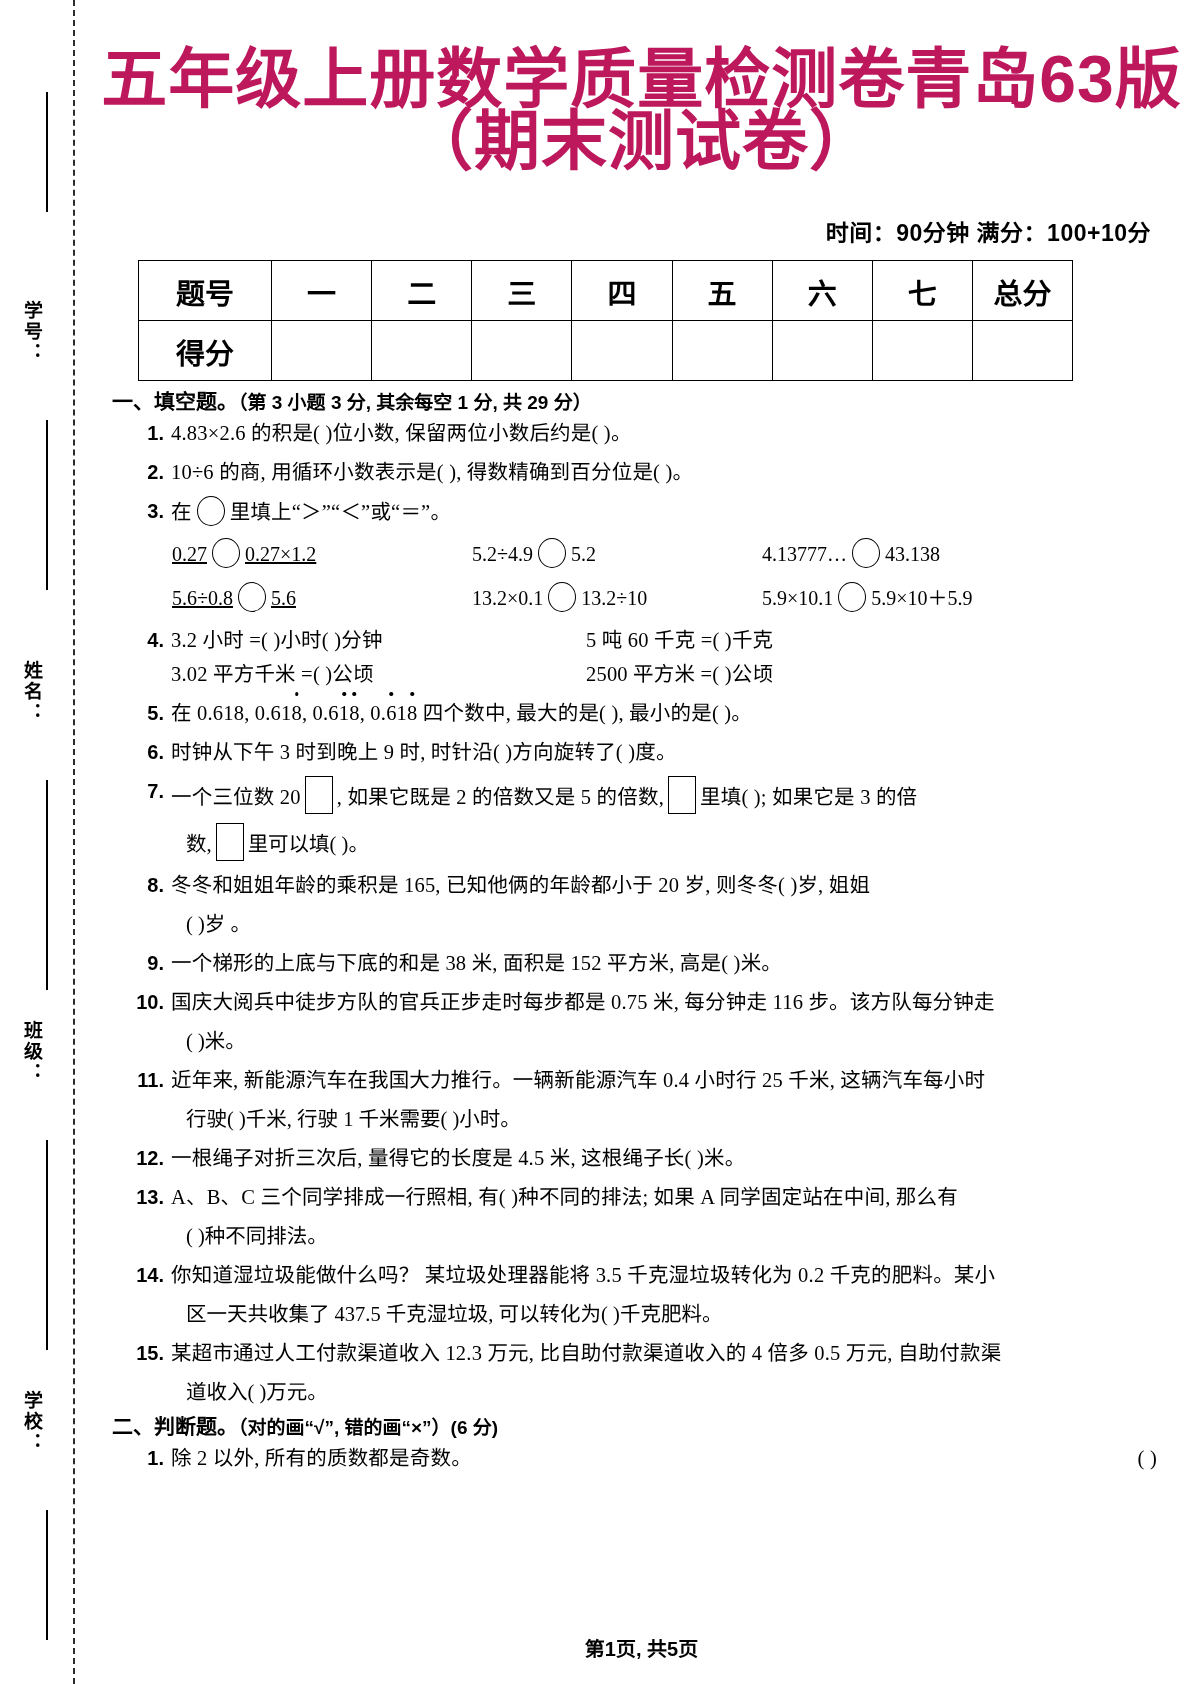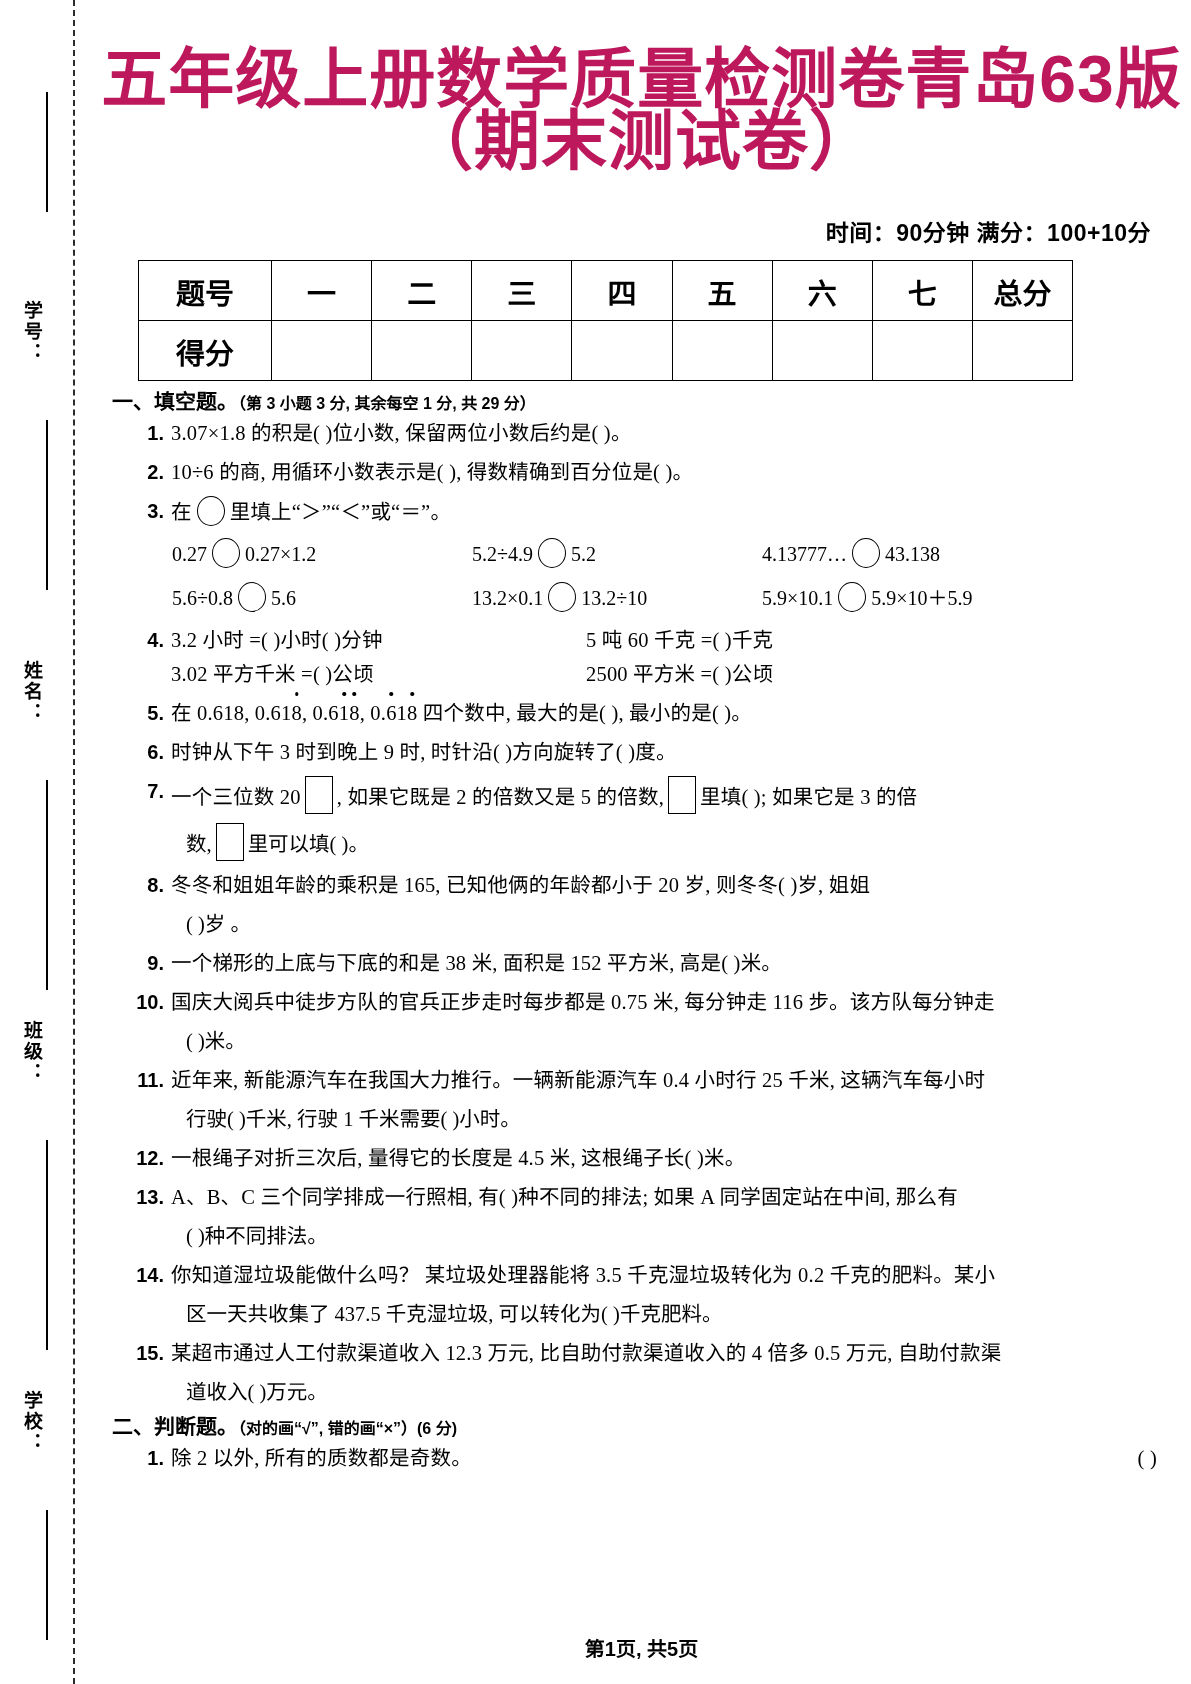--- a/index.html
+++ b/index.html
@@ -92,21 +92,21 @@
   }
   .sec-title{
     font-family:"Liberation Sans","DejaVu Sans",sans-serif;
     font-weight:700;
     font-size:21px;
     margin:8px 0 6px 0;
     letter-spacing:0px;
   }
   .sec-title .sub{
     font-weight:700;
-    font-size:16px;
+    font-size:19px;
   }
   .q{
     display:flex;
     align-items:flex-start;
     margin:0 0 9px 0;
     padding-left:22px;
   }
   .q-num{
     font-family:"Liberation Sans","DejaVu Sans",sans-serif;
     font-weight:700;
@@ -160,21 +160,21 @@
   }
   
   .cmp-row{
     display:flex;
     padding-left:60px;
     margin:10px 0 10px 0;
     font-size:20px;
     line-height:34px;
   }
   .cmp-item{white-space:nowrap;}
-  .cmp-item.i1{width:300px;}
+  .cmp-item.i1{width:300px;text-decoration:underline;}
   .cmp-item.i2{width:290px;}
   .cmp-item.i3{width:330px;}
 
   
   .conv-row{display:flex;}
   .conv-a{width:415px;white-space:nowrap;}
   .conv-b{white-space:nowrap;}
 
   .tf-line{display:flex;align-items:baseline;}
   .tf-text{flex:1 1 auto;}
@@ -249,21 +249,21 @@
   </div>
 
   <div class="content">
 
     <div class="sec-title">
       <span>一、填空题。</span><span class="sub">（第 3 小题 3 分, 其余每空 1 分, 共 29 分）</span>
     </div>
 
     <div class="q">
       <span class="q-num">1.</span>
-      <span class="q-body">3.07×1.8 的积是(        )位小数, 保留两位小数后约是(        )。</span>
+      <span class="q-body">4.83×2.6 的积是(        )位小数, 保留两位小数后约是(        )。</span>
     </div>
 
     <div class="q">
       <span class="q-num">2.</span>
       <span class="q-body">10÷6 的商, 用循环小数表示是(        ), 得数精确到百分位是(        )。</span>
     </div>
 
     <div class="q">
       <span class="q-num">3.</span>
       <span class="q-body"><span>在</span><span class="circ"></span><span>里填上“＞”“＜”或“＝”。</span></span>

